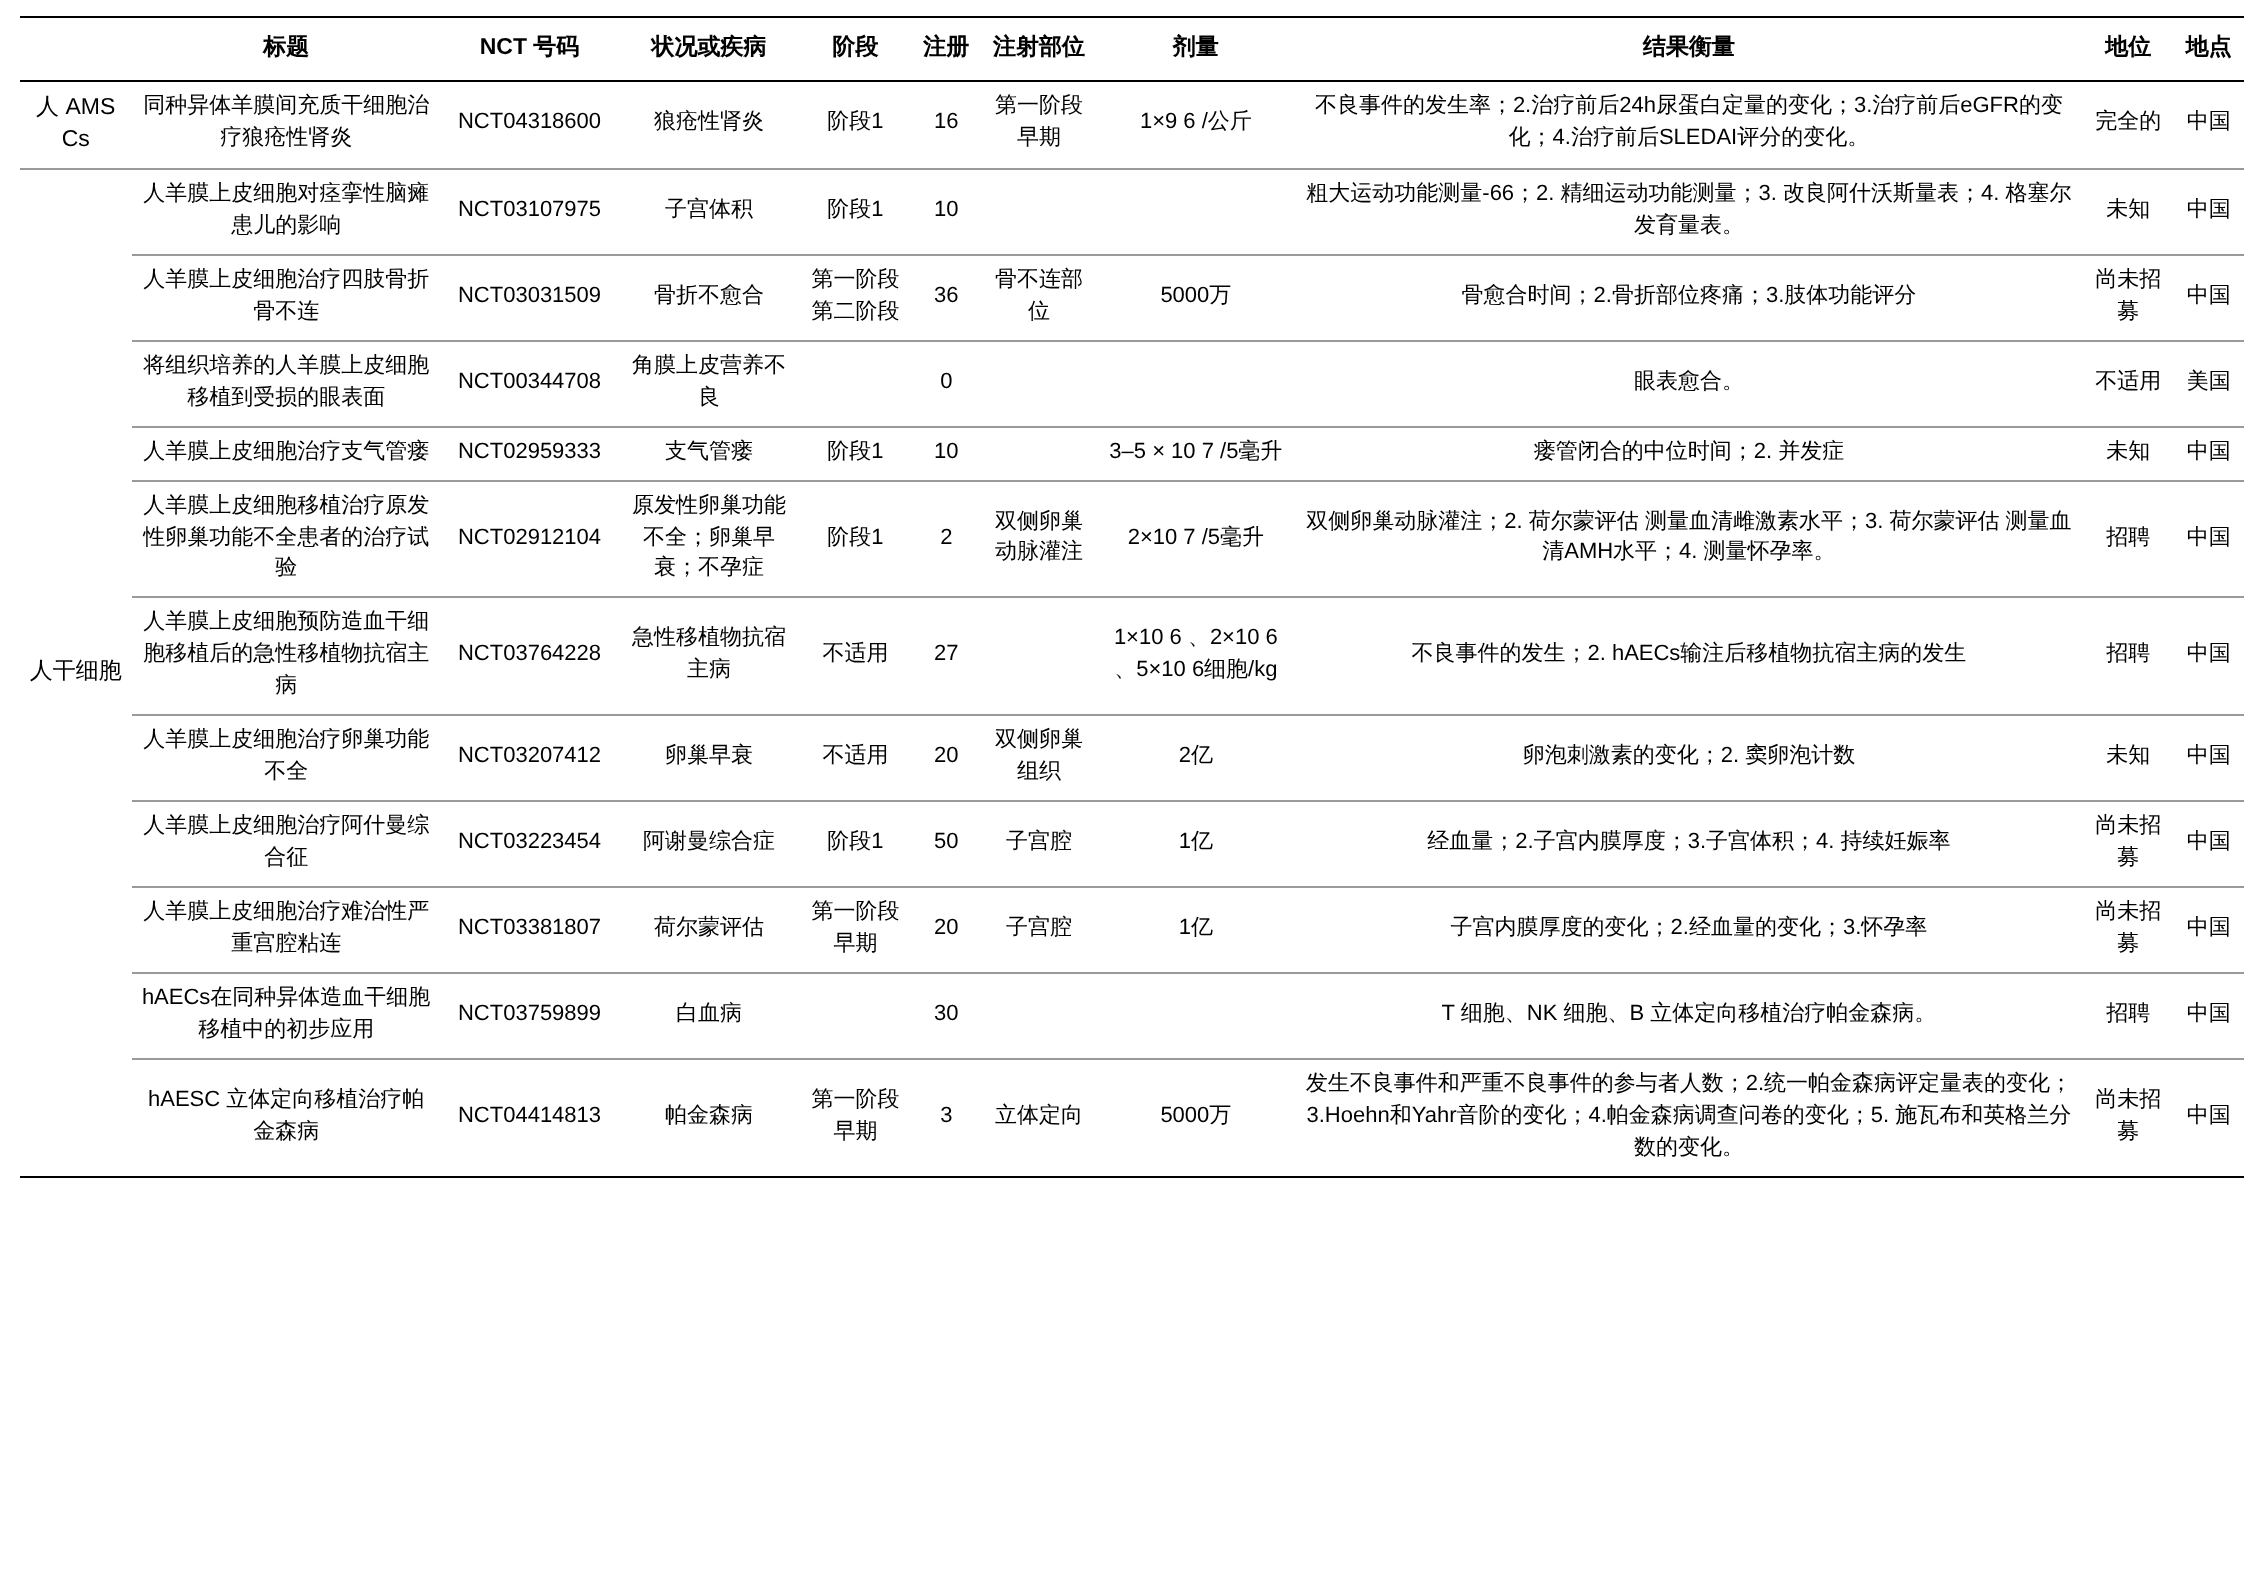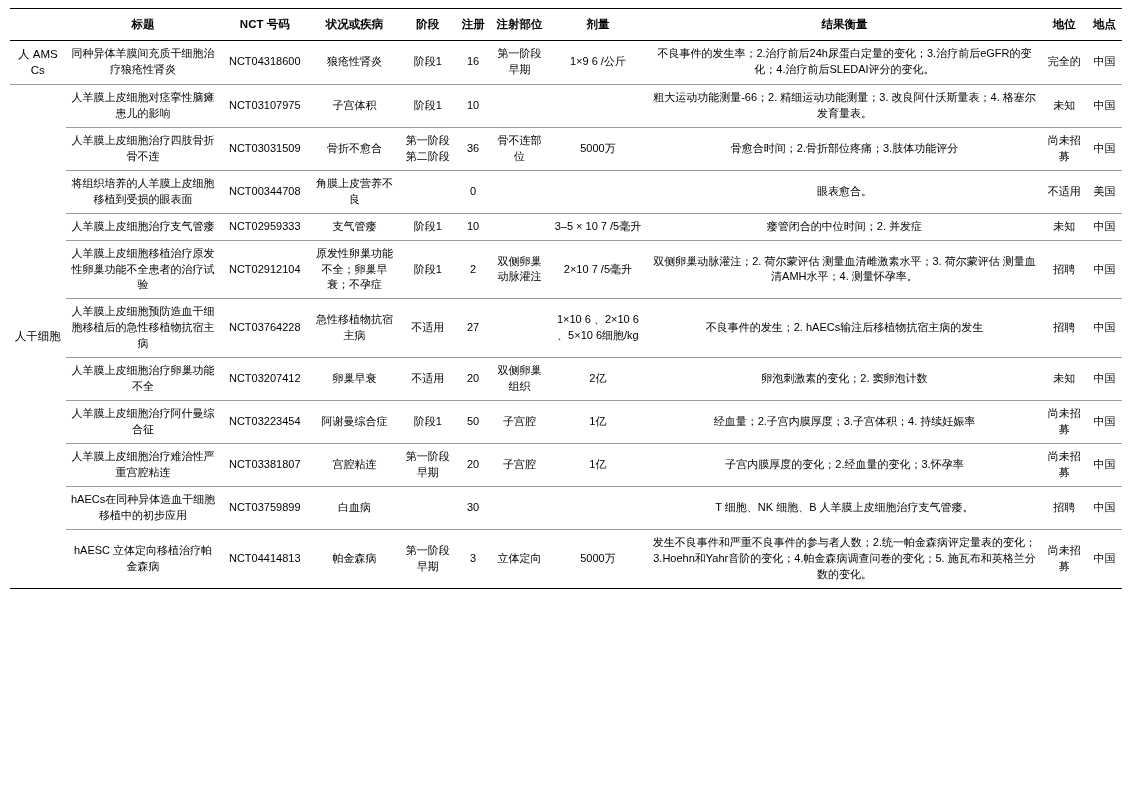--- a/index.html
+++ b/index.html
@@ -216,39 +216,39 @@
         <td class="c">子宫腔</td>
         <td class="c">1亿</td>
         <td class="c">经血量；2.子宫内膜厚度；3.子宫体积；4. 持续妊娠率</td>
         <td class="c">尚未招募</td>
         <td class="c">中国</td>
       </tr>
 
       <tr>
         <td class="c">人羊膜上皮细胞治疗难治性严重宫腔粘连</td>
         <td class="c">NCT03381807</td>
-        <td class="c">宫腔粘连</td>
+        <td class="c">荷尔蒙评估</td>
         <td class="c">第一阶段早期</td>
         <td class="c">20</td>
         <td class="c">子宫腔</td>
         <td class="c">1亿</td>
         <td class="c">子宫内膜厚度的变化；2.经血量的变化；3.怀孕率</td>
         <td class="c">尚未招募</td>
         <td class="c">中国</td>
       </tr>
 
       <tr>
         <td class="c">hAECs在同种异体造血干细胞移植中的初步应用</td>
         <td class="c">NCT03759899</td>
         <td class="c">白血病</td>
         <td class="c"></td>
         <td class="c">30</td>
         <td class="c"></td>
         <td class="c"></td>
-        <td class="c">T 细胞、NK 细胞、B 人羊膜上皮细胞治疗支气管瘘。</td>
+        <td class="c">T 细胞、NK 细胞、B 立体定向移植治疗帕金森病。</td>
         <td class="c">招聘</td>
         <td class="c">中国</td>
       </tr>
 
       <tr>
         <td class="c">hAESC 立体定向移植治疗帕金森病</td>
         <td class="c">NCT04414813</td>
         <td class="c">帕金森病</td>
         <td class="c">第一阶段早期</td>
         <td class="c">3</td>

